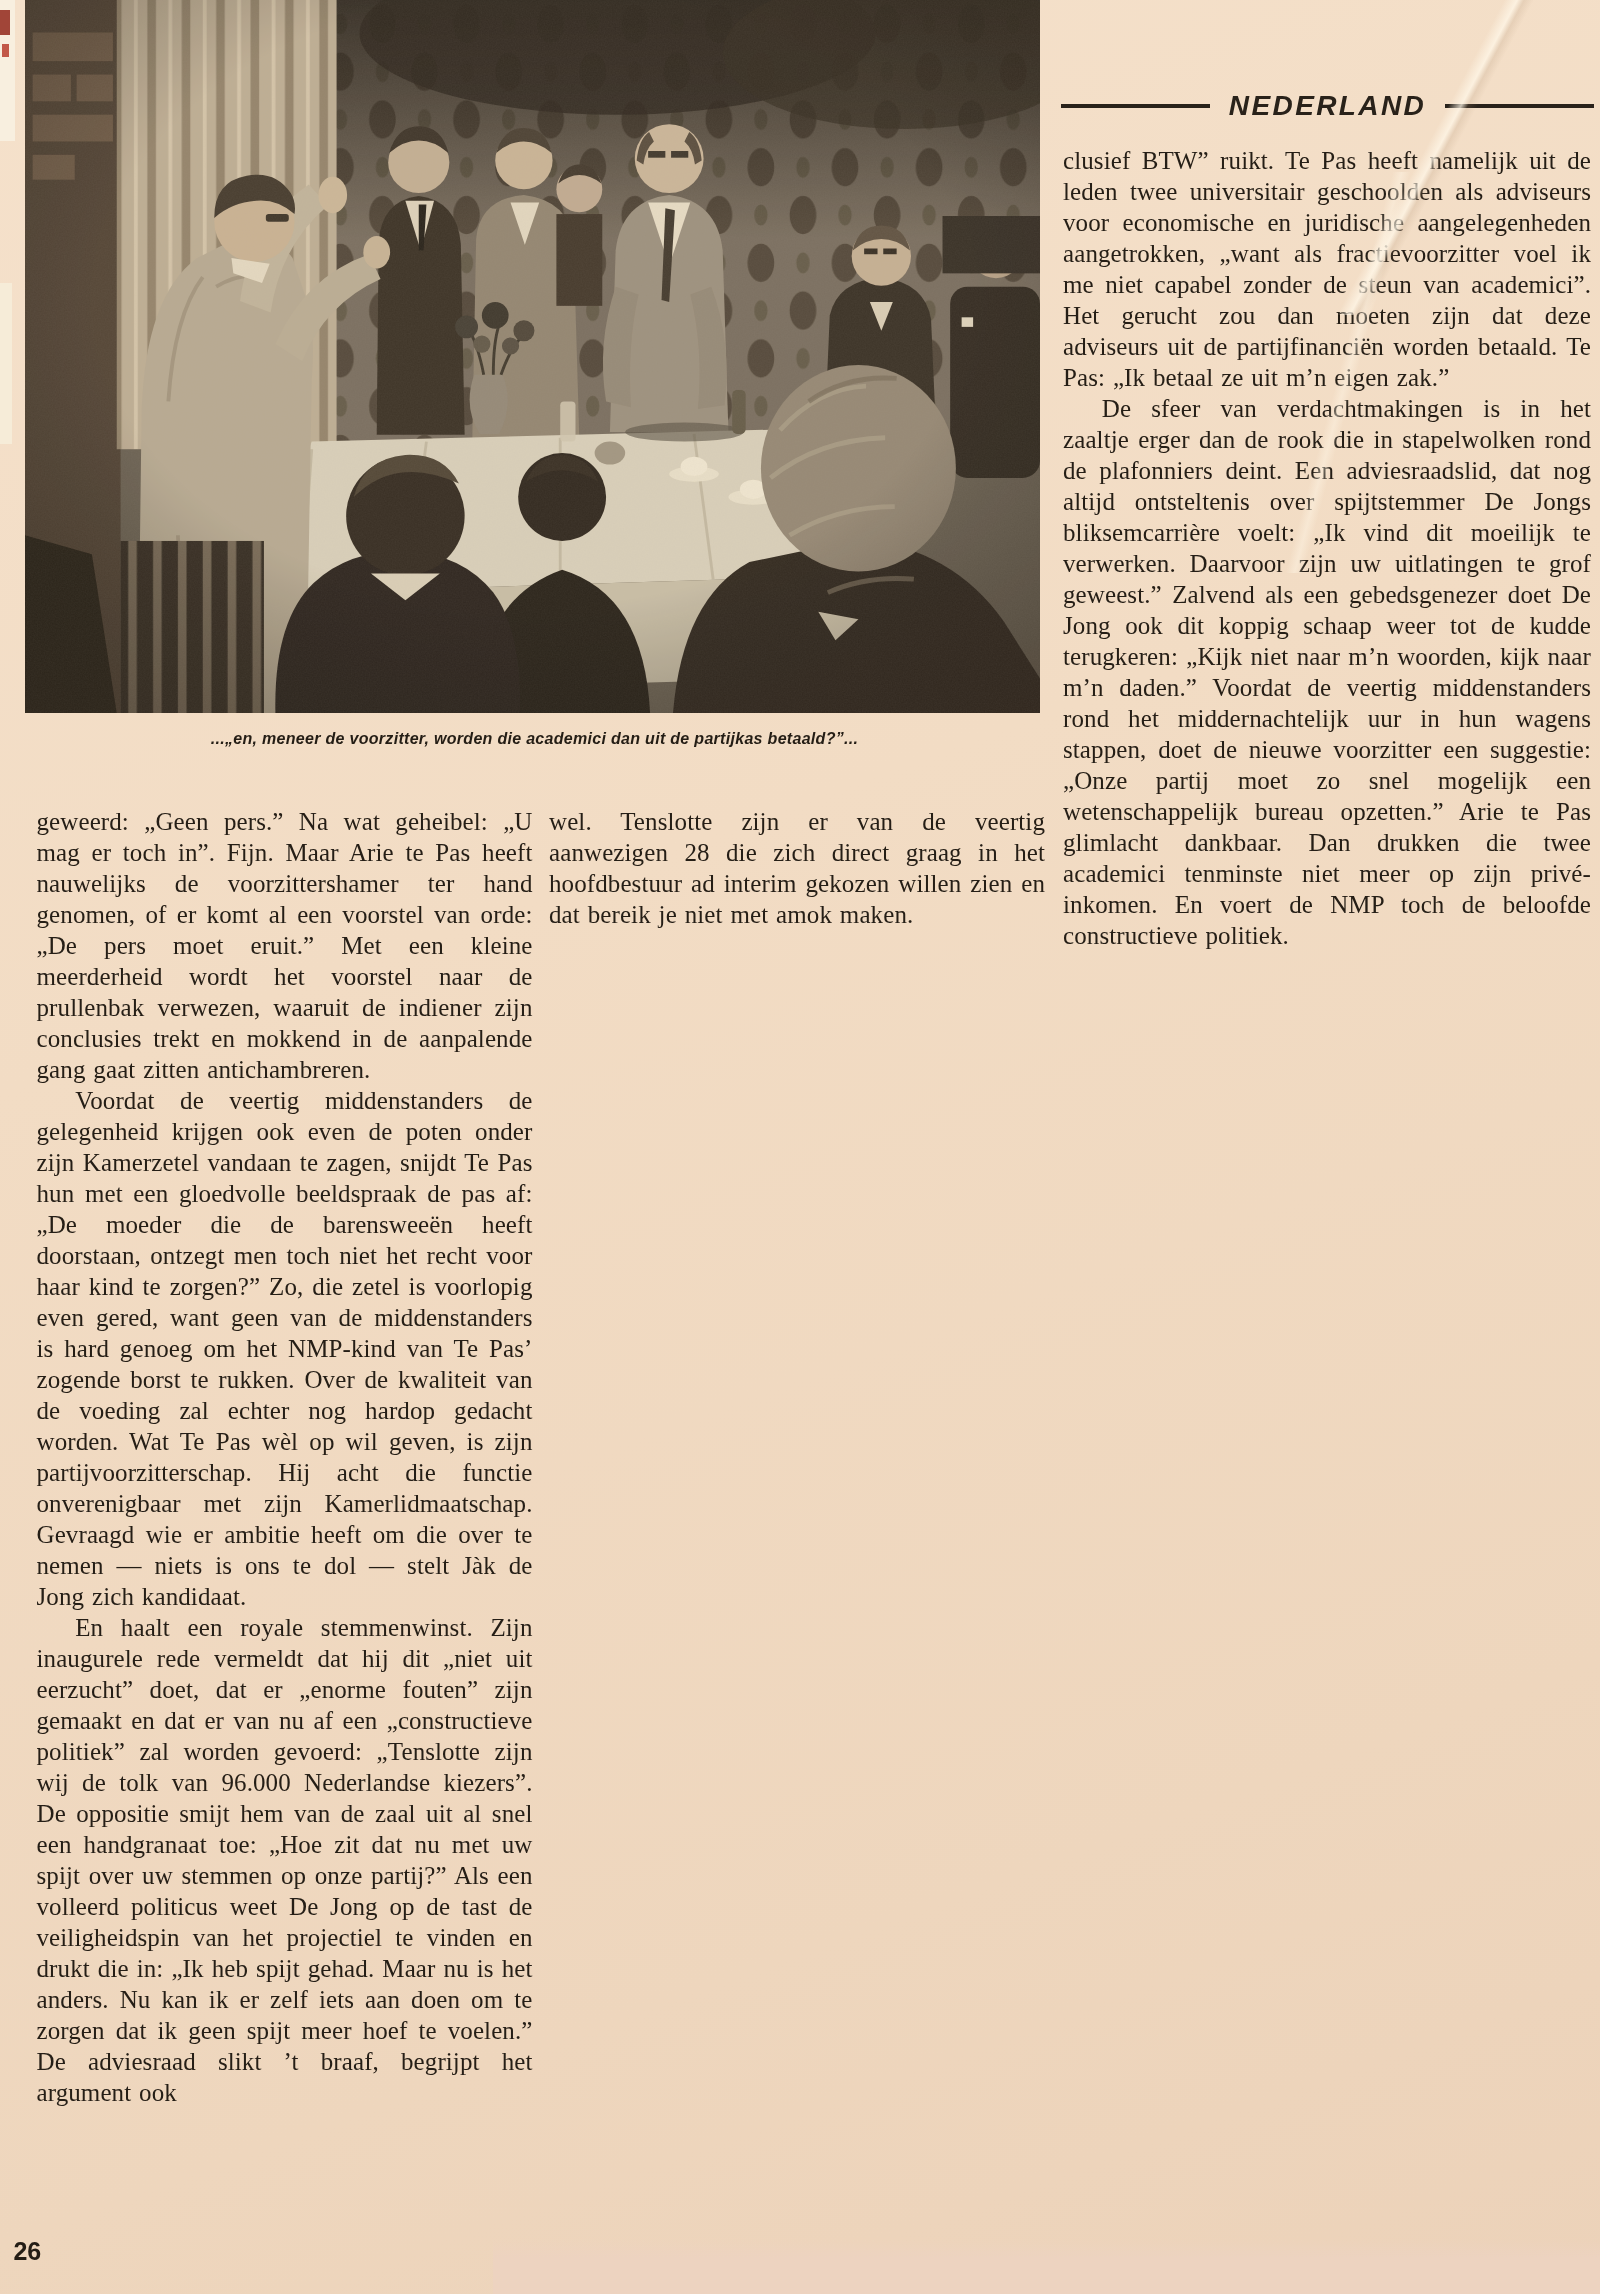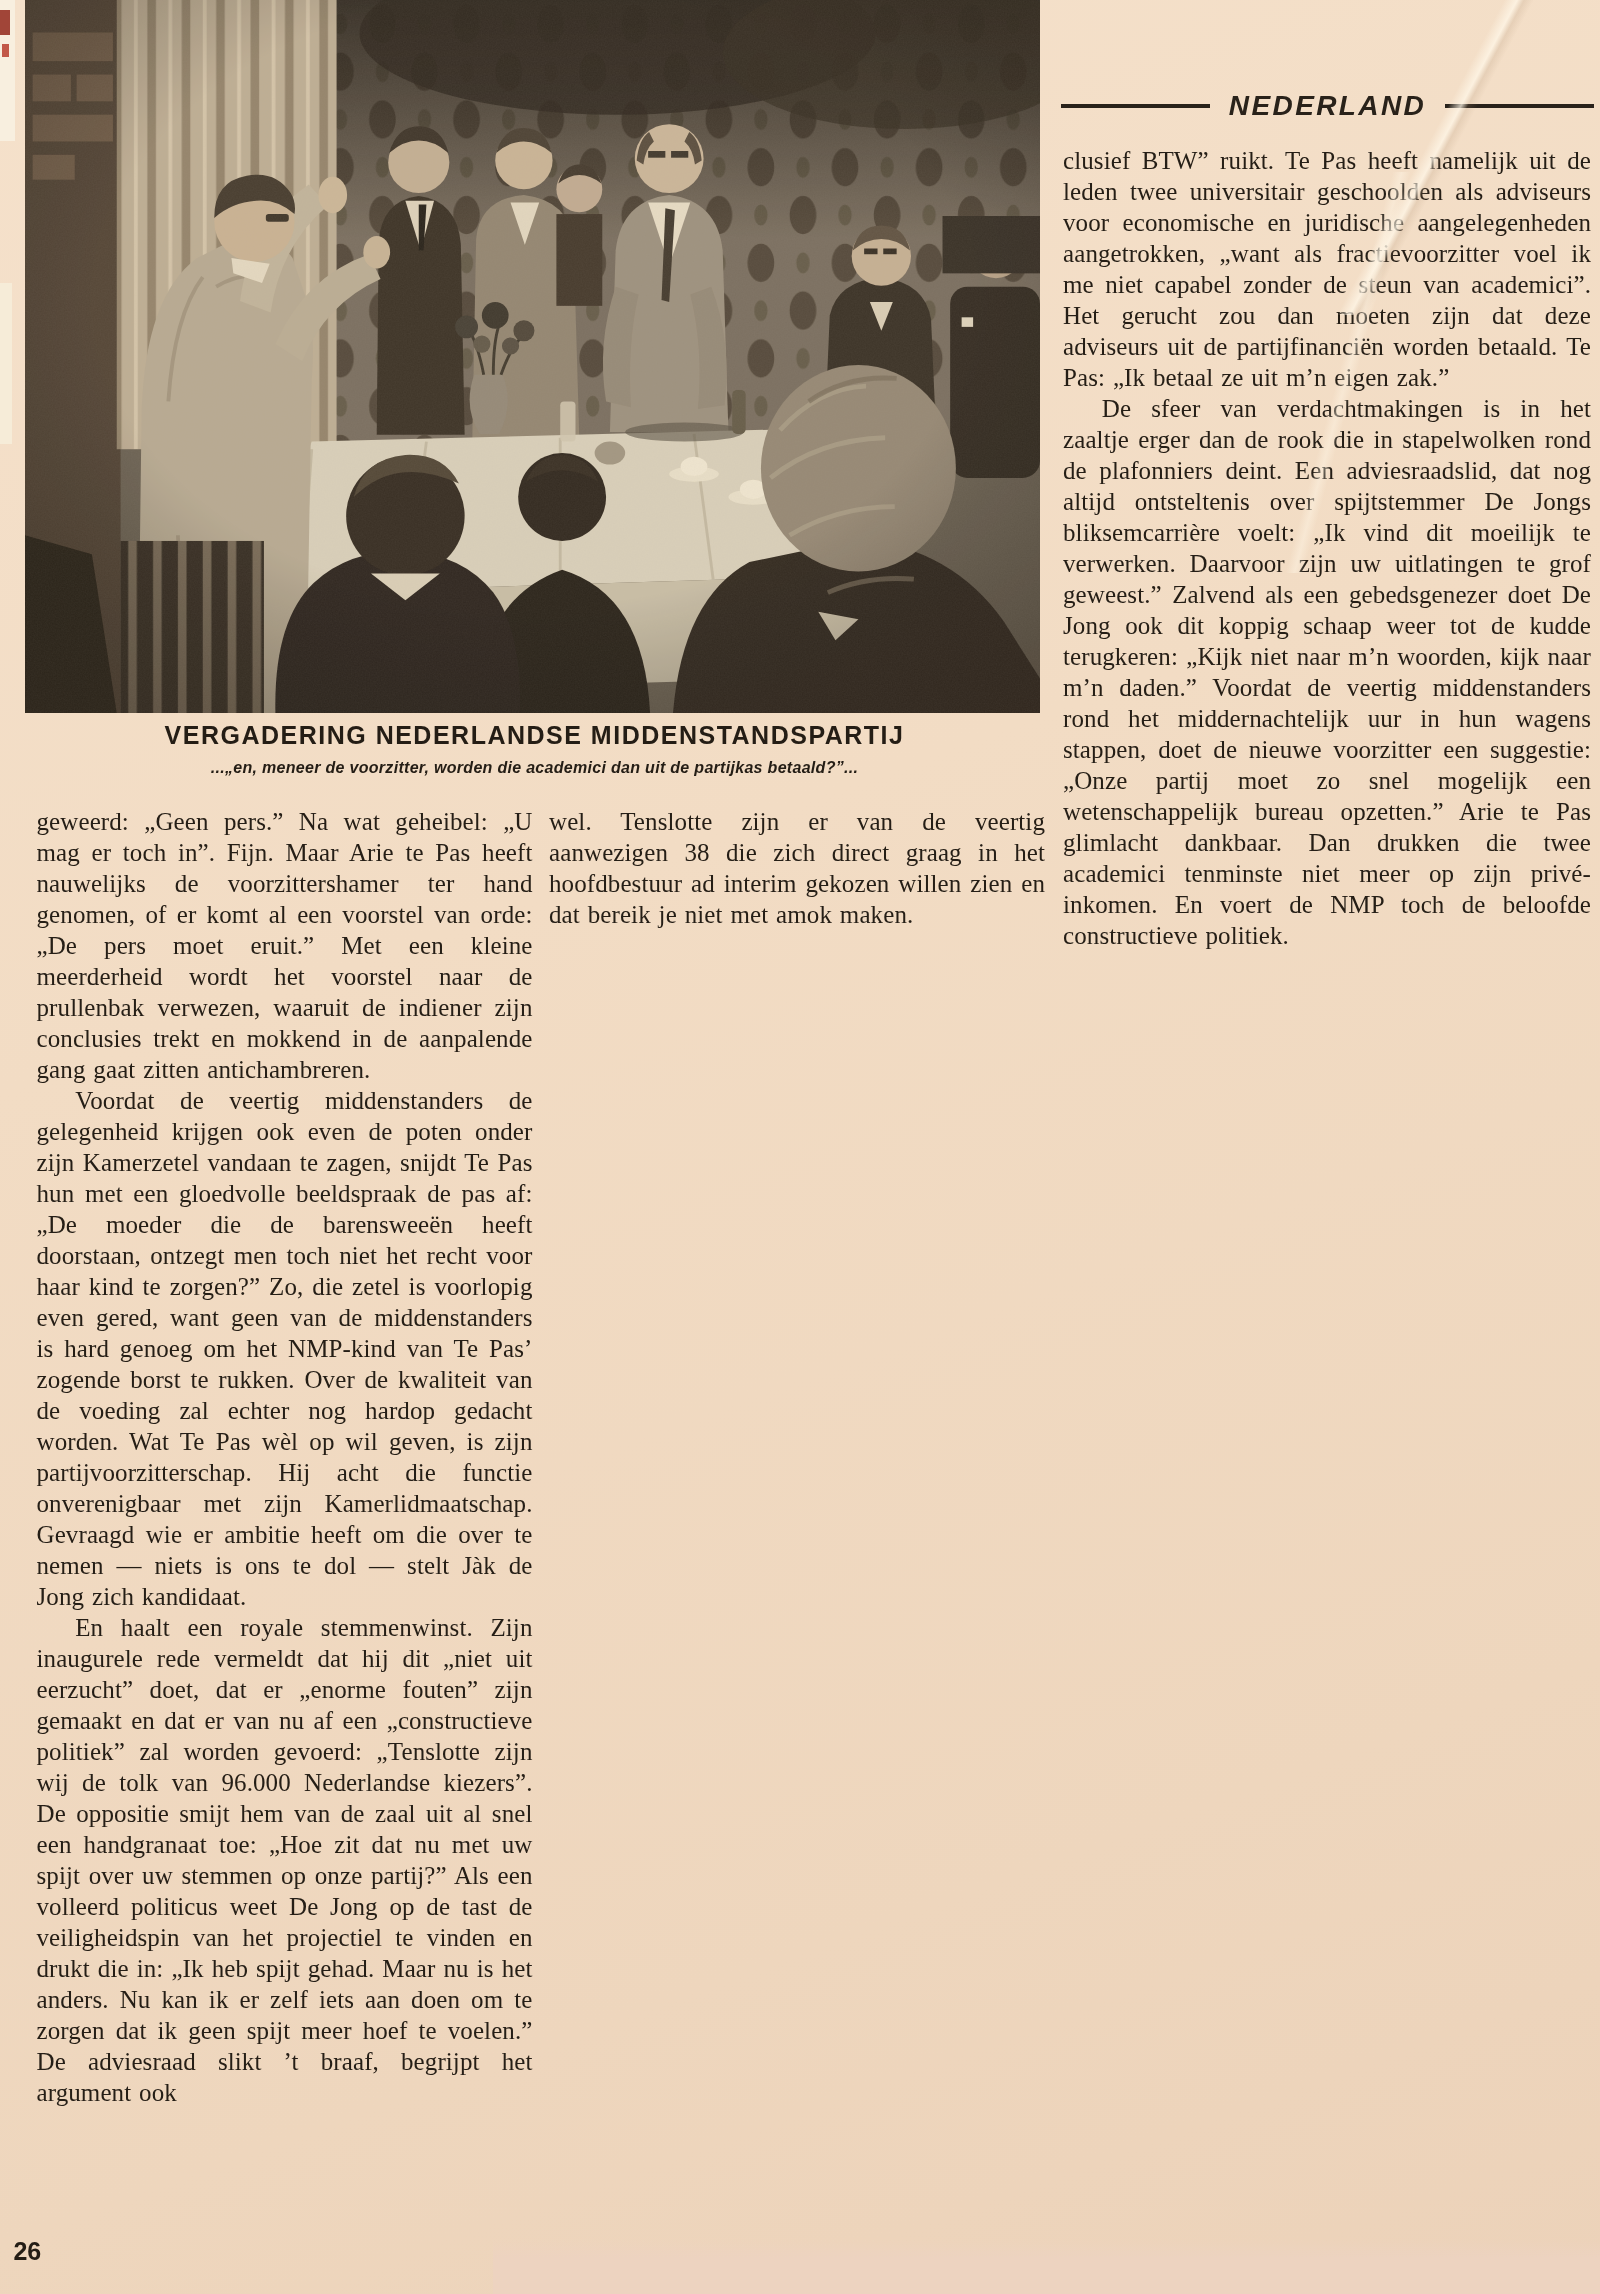--- a/index.html
+++ b/index.html
@@ -206,37 +206,36 @@
         <polygon points="830,640 872,648 848,670" fill="#cfc6af"></polygon>
       </g>
 
       <rect width="1062" height="746" fill="url(#vig)"></rect>
       <rect width="1062" height="746" fill="#e6c59e" opacity="0.12"></rect>
       <rect width="1062" height="746" filter="url(#noise)"></rect>
     </svg>
   </div>
 
   <div class="caption">
-    <div class="caption-title">VERGADERING NEDERLANDSE MIDDENSTANDSPARTIJ</div>
     <div class="caption-sub">...„en, meneer de voorzitter, worden die academici dan uit de partijkas betaald?”...</div>
   </div>
 
   <div class="section-header">
     <div class="rule"></div>
     <div class="label">NEDERLAND</div>
     <div class="rule"></div>
   </div>
 
   <div class="col col-left">
       <p class="para no-indent">geweerd: „Geen pers.” Na wat geheibel: „U mag er toch in”. Fijn. Maar Arie te Pas heeft nauwelijks de voorzittershamer ter hand genomen, of er komt al een voorstel van orde: „De pers moet eruit.” Met een kleine meerderheid wordt het voorstel naar de prullenbak verwezen, waaruit de indiener zijn conclusies trekt en mokkend in de aanpalende gang gaat zitten antichambreren.</p>
       <p class="para">Voordat de veertig middenstanders de gelegenheid krijgen ook even de poten onder zijn Kamerzetel vandaan te zagen, snijdt Te Pas hun met een gloedvolle beeldspraak de pas af: „De moeder die de barensweeën heeft doorstaan, ontzegt men toch niet het recht voor haar kind te zorgen?” Zo, die zetel is voorlopig even gered, want geen van de middenstanders is hard genoeg om het NMP-kind van Te Pas’ zogende borst te rukken. Over de kwaliteit van de voeding zal echter nog hardop gedacht worden. Wat Te Pas wèl op wil geven, is zijn partijvoorzitterschap. Hij acht die functie onverenigbaar met zijn Kamerlidmaatschap. Gevraagd wie er ambitie heeft om die over te nemen — niets is ons te dol — stelt Jàk de Jong zich kandidaat.</p>
       <p class="para">En haalt een royale stemmenwinst. Zijn inaugurele rede vermeldt dat hij dit „niet uit eerzucht” doet, dat er „enorme fouten” zijn gemaakt en dat er van nu af een „constructieve politiek” zal worden gevoerd: „Tenslotte zijn wij de tolk van 96.000 Nederlandse kiezers”. De oppositie smijt hem van de zaal uit al snel een handgranaat toe: „Hoe zit dat nu met uw spijt over uw stemmen op onze partij?” Als een volleerd politicus weet De Jong op de tast de veiligheidspin van het projectiel te vinden en drukt die in: „Ik heb spijt gehad. Maar nu is het anders. Nu kan ik er zelf iets aan doen om te zorgen dat ik geen spijt meer hoef te voelen.” De adviesraad slikt ’t braaf, begrijpt het argument ook</p>
     </div>
   <div class="col col-middle">
-      <p class="para no-indent">wel. Tenslotte zijn er van de veertig aanwezigen 38 die zich direct graag in het hoofdbestuur ad interim gekozen willen zien en dat bereik je niet met amok maken.</p>
+      <p class="para no-indent">wel. Tenslotte zijn er van de veertig aanwezigen 28 die zich direct graag in het hoofdbestuur ad interim gekozen willen zien en dat bereik je niet met amok maken.</p>
     </div>
   <div class="col col-right">
       <p class="para no-indent">clusief BTW” ruikt. Te Pas heeft namelijk uit de leden twee universitair geschoolden als adviseurs voor economische en juridische aangelegenheden aangetrokken, „want als fractievoorzitter voel ik me niet capabel zonder de steun van academici”. Het gerucht zou dan moeten zijn dat deze adviseurs uit de partijfinanciën worden betaald. Te Pas: „Ik betaal ze uit m’n eigen zak.”</p>
       <p class="para">De sfeer van verdachtmakingen is in het zaaltje erger dan de rook die in stapelwolken rond de plafonniers deint. Een adviesraadslid, dat nog altijd ontsteltenis over spijtstemmer De Jongs bliksemcarrière voelt: „Ik vind dit moeilijk te verwerken. Daarvoor zijn uw uitlatingen te grof geweest.” Zalvend als een gebedsgenezer doet De Jong ook dit koppig schaap weer tot de kudde terugkeren: „Kijk niet naar m’n woorden, kijk naar m’n daden.” Voordat de veertig middenstanders rond het middernachtelijk uur in hun wagens stappen, doet de nieuwe voorzitter een suggestie: „Onze partij moet zo snel mogelijk een wetenschappelijk bureau opzetten.” Arie te Pas glimlacht dankbaar. Dan drukken die twee academici tenminste niet meer op zijn privé-inkomen. En voert de NMP toch de beloofde constructieve politiek.</p>
     </div>
 
   <div class="page-number">26</div>
 
   <div class="scan-strip"></div>
   <div class="edge-sliver-1"></div>

